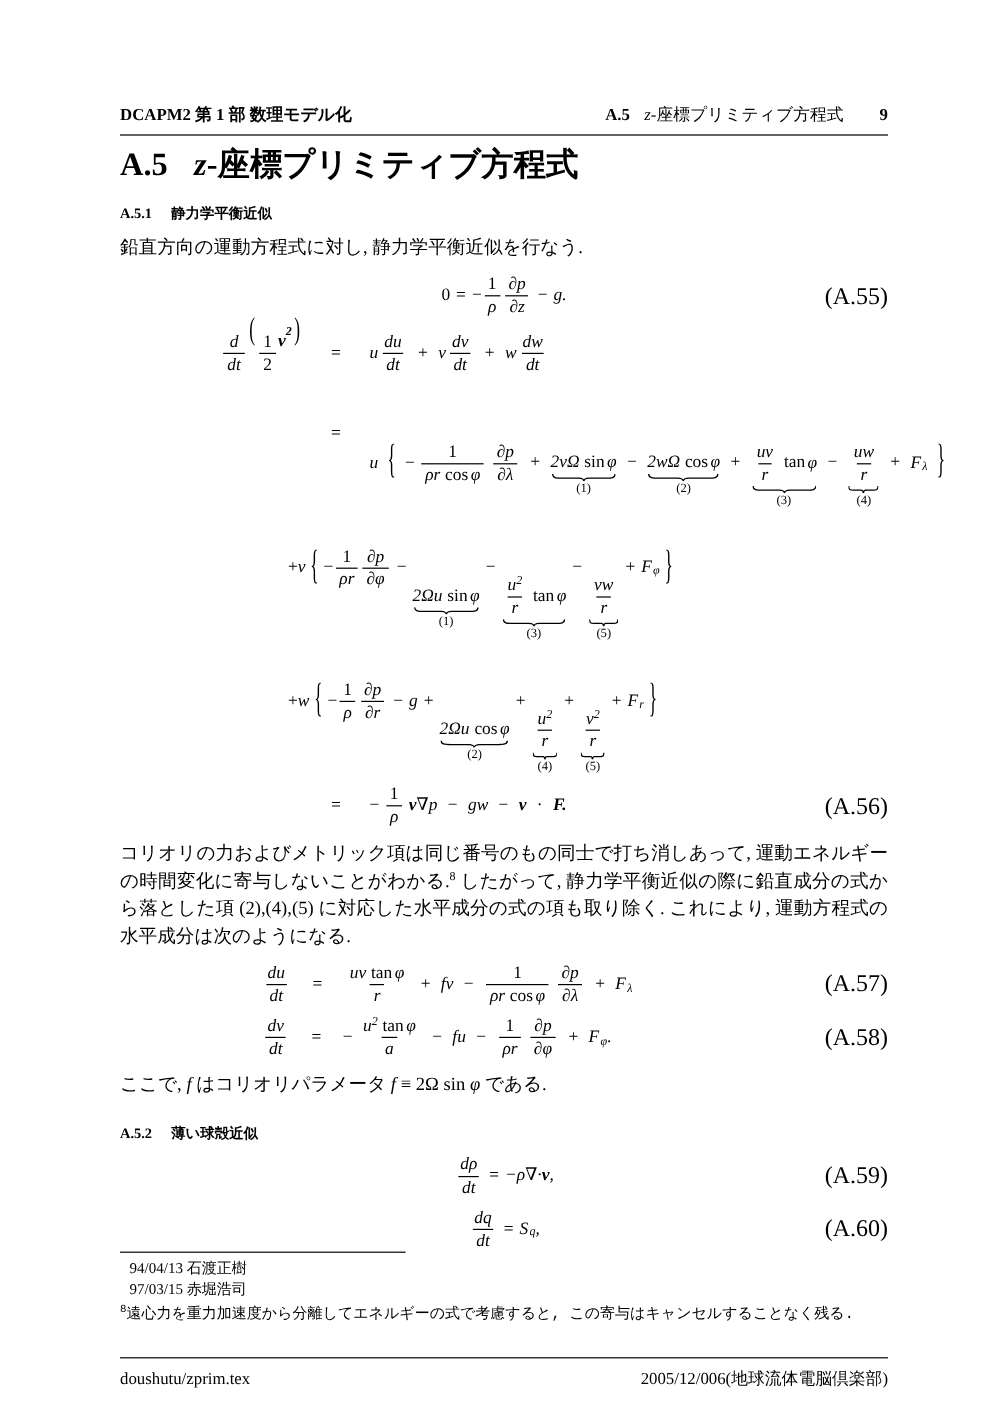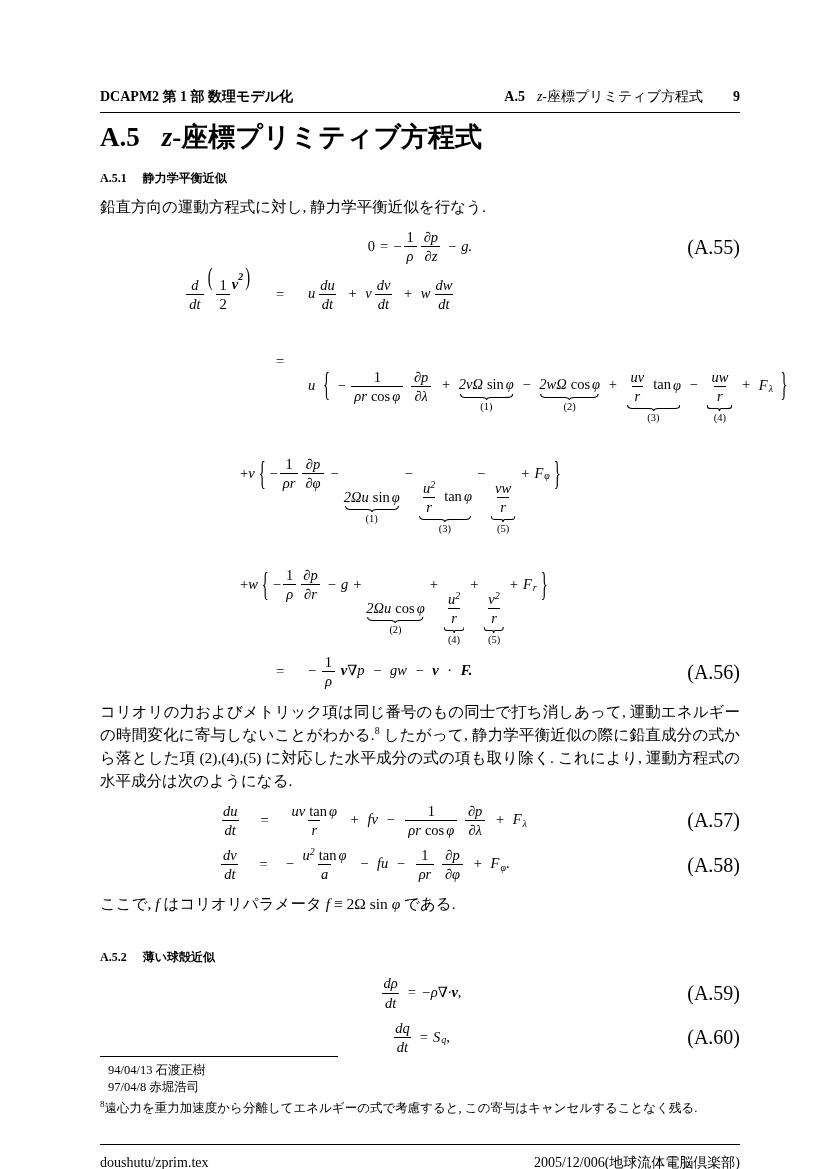--- a/index.html
+++ b/index.html
@@ -11,31 +11,31 @@
   
   .pageheader{display:flex;justify-content:space-between;align-items:baseline;
               border-bottom:1px solid #000;padding-bottom:5px;font-size:14px;}
   .ph-left{font-weight:bold;}
   .ph-right{display:flex;align-items:baseline;gap:12px;}
   .ph-num{font-weight:bold;}
   .ph-page{font-weight:bold;margin-left:18px;}
   .bottomblock{margin-top:auto;}
   .fnrule{width:238px;border-top:1px solid #000;margin-bottom:5px;}
   .fndate{font-size:12.5px;line-height:1.4;margin-left:8px;}
-  .fn8{font-size:12.5px;line-height:1.4;margin-top:1px;}
+  .fn8{font-size:12.5px;line-height:1.4;margin-top:1px;font-family:Liberation Mono, monospace;}
   .fn8 .fnmark{font-size:9px;vertical-align:super;}
   .pagefooter{display:flex;justify-content:space-between;border-top:1px solid #000;
               margin-top:26px;padding-top:7px;font-size:14px;}
 
   
   h1{font-size:27px;font-weight:bold;margin:8px 0 0;line-height:1.25;}
   h1 .hnum{margin-right:22px;}
   h2{font-size:12px;font-weight:bold;margin:16px 0 0;line-height:1.25;}
   h2 .hnum{margin-right:16px;}
-  .h-sub2{margin-top:35px;}
+  .h-sub2{margin-top:22px;}
   p{margin:9px 0 0;text-align:justify;}
 
   
   .m{font-style:italic;}
   .mb{font-style:italic;font-weight:bold;}
   .rm{font-style:normal;}
   .fun{margin:0 2px 0 4px;font-style:normal;}
   .op{margin:0 5px;font-style:normal;}
   .eqrow{position:relative;display:flex;align-items:center;line-height:1.2;
          font-size:14.5px;white-space:nowrap;}
@@ -365,21 +365,21 @@
     <span class="op">=</span>
     <span class="m">S</span>
       <span class="sb m">q</span>
       <span class="rm">,</span>
     <span class="eqlabel">(A.60)</span>
   </div>
 
   <div class="bottomblock">
     <div class="fnrule"></div>
     <div class="fndate">94/04/13 石渡正樹</div>
-    <div class="fndate">97/04/8 赤堀浩司</div>
+    <div class="fndate">97/03/15 赤堀浩司</div>
     <div class="fn8"><span class="fnmark">8</span><span>遠心力を重力加速度から分離してエネルギーの式で考慮すると, この寄与はキャンセルすることなく残る.</span></div>
     <div class="pagefooter">
       <span>doushutu/zprim.tex</span>
       <span>2005/12/006(地球流体電脳倶楽部)</span>
     </div>
   </div>
 
 </div>
 
 </body></html>

